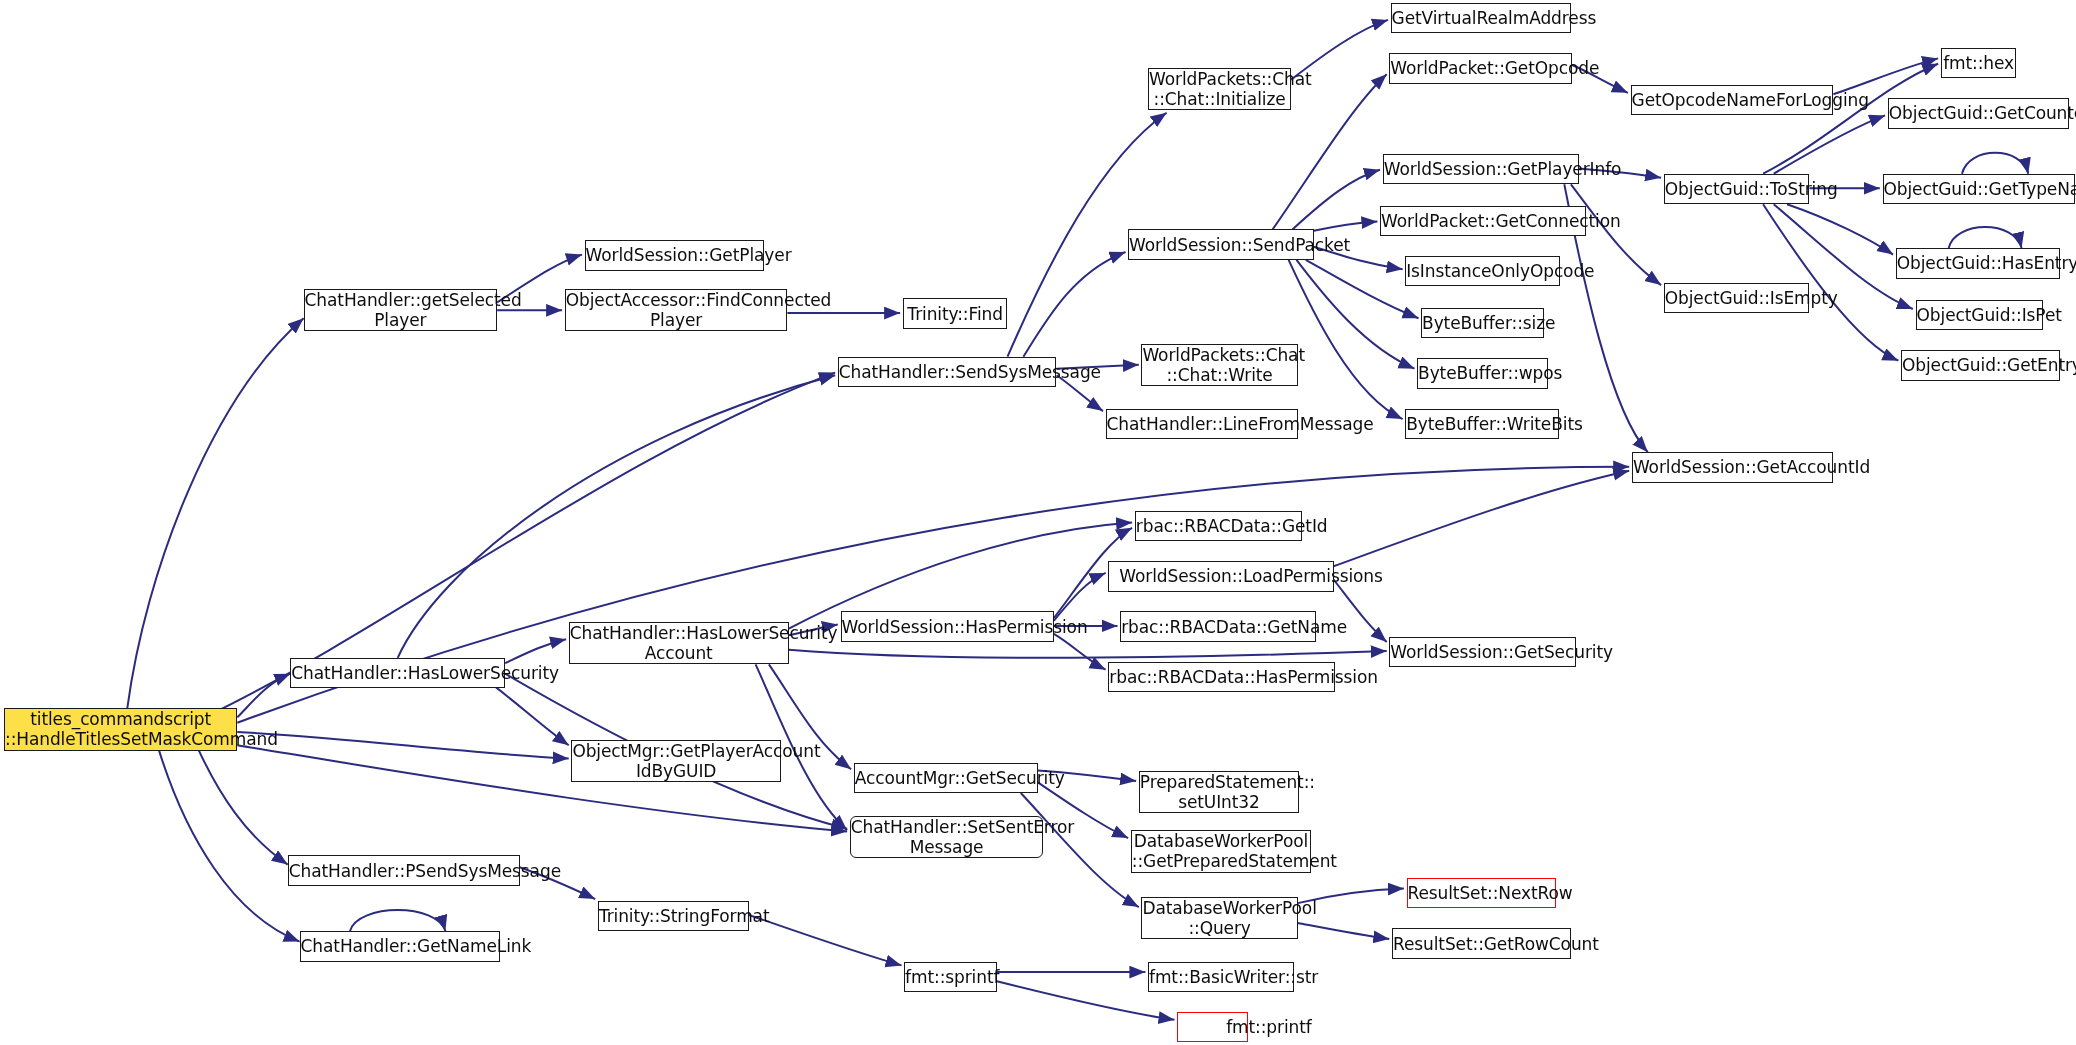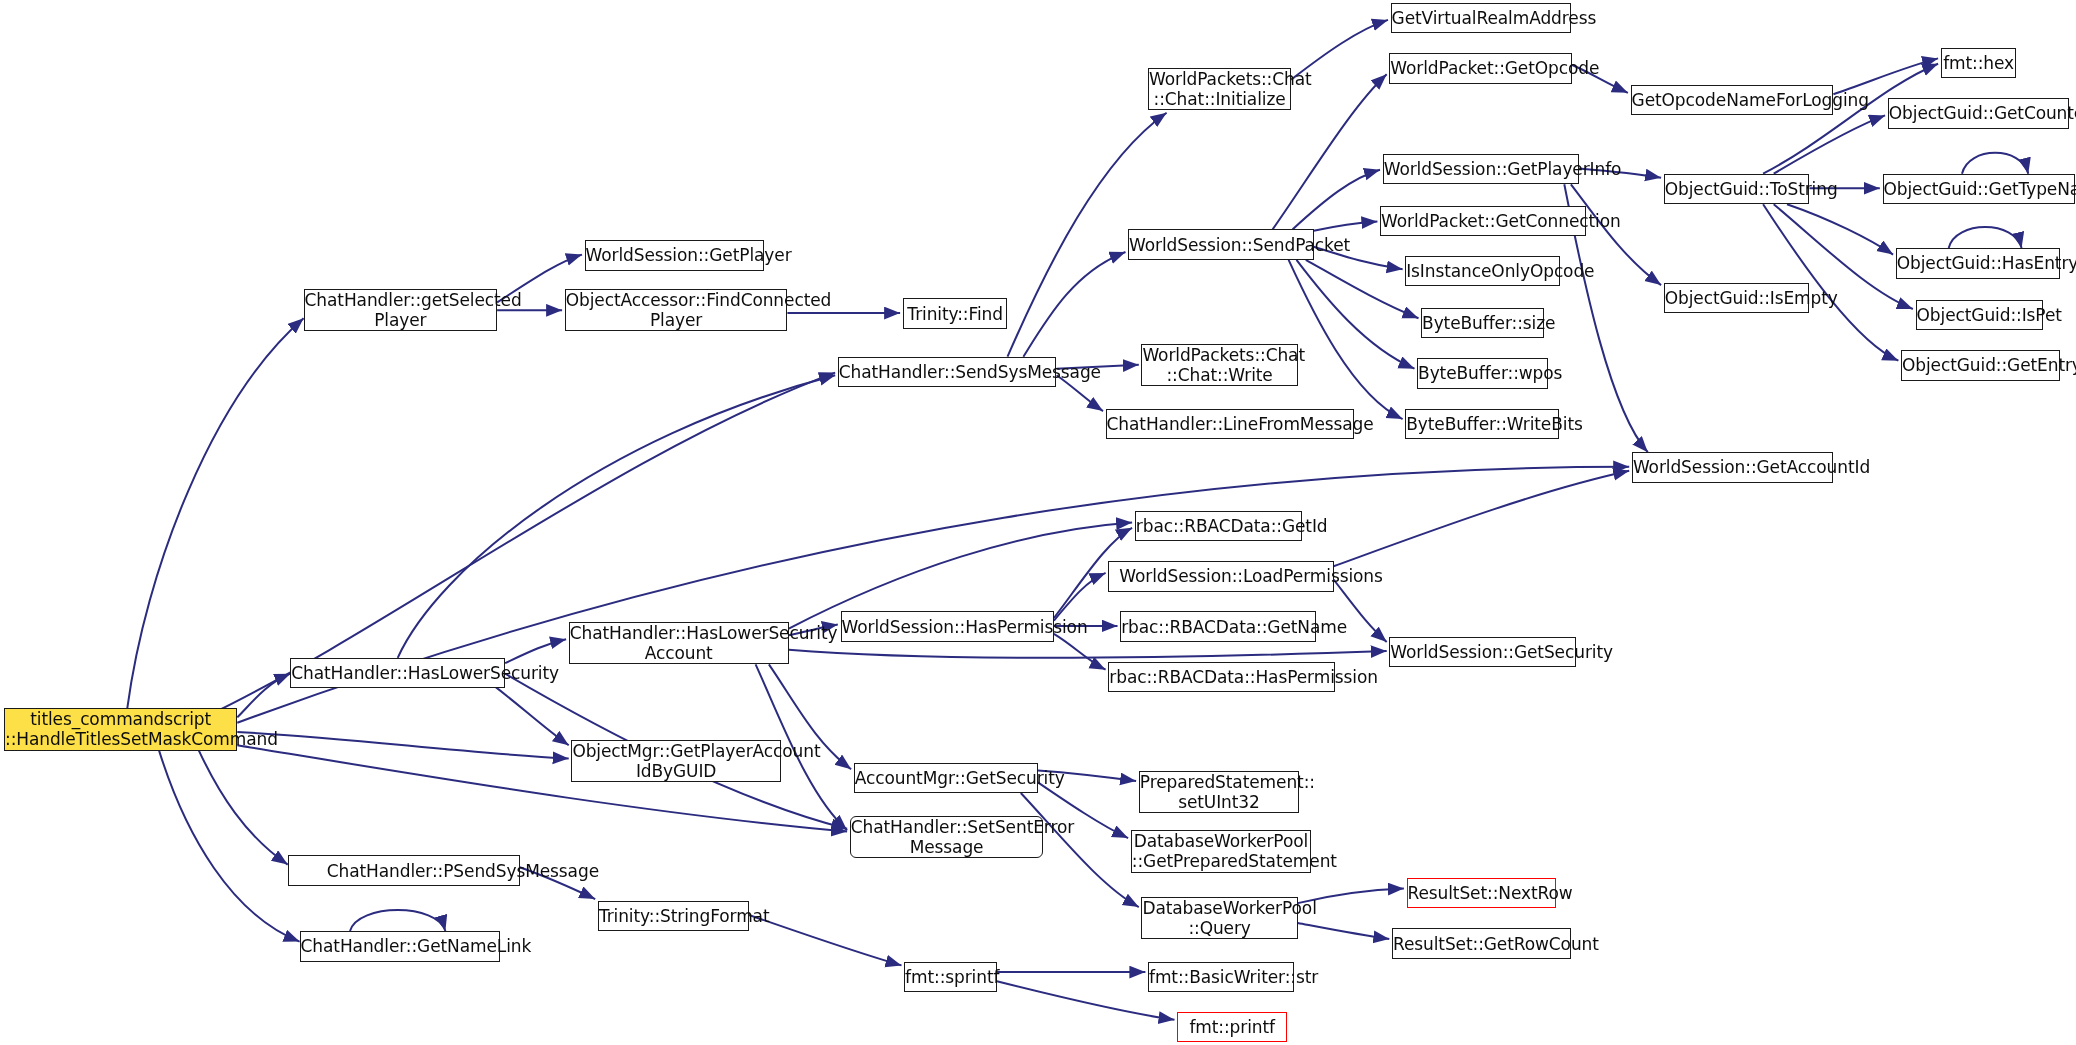--- a/index.html
+++ b/index.html
@@ -111,21 +111,21 @@
 ::HandleTitlesSetMaskCommand</span></div>
       <div class="node" style="left: 303.6px; top: 289.1px; width: 193.5px; height: 42.4px;"><span class="lbl">ChatHandler::getSelected
 Player</span></div>
       <div class="node" style="left: 584.6px; top: 240px; width: 179px; height: 30.5px;"><span class="lbl">WorldSession::GetPlayer</span></div>
       <div class="node" style="left: 564.7px; top: 289.1px; width: 222.7px; height: 42.4px;"><span class="lbl">ObjectAccessor::FindConnected
 Player</span></div>
       <div class="node" style="left: 902.8px; top: 298.4px; width: 104.7px; height: 30.5px;"><span class="lbl">Trinity::Find</span></div>
       <div class="node" style="left: 837.8px; top: 356.7px; width: 218.7px; height: 30.5px;"><span class="lbl">ChatHandler::SendSysMessage</span></div>
       <div class="node" style="left: 1141.4px; top: 343.5px; width: 156.4px; height: 42.4px;"><span class="lbl">WorldPackets::Chat
 ::Chat::Write</span></div>
-      <div class="node" style="left: 1105.6px; top: 408.5px; width: 248px; height: 30.5px;"><span class="lbl">ChatHandler::LineFromMessage</span></div>
+      <div class="node" style="left: 1105.6px; top: 408.5px; width: 192px; height: 30.5px;"><span class="lbl">ChatHandler::LineFromMessage</span></div>
       <div class="node" style="left: 1148px; top: 67.6px; width: 143.2px; height: 42.4px;"><span class="lbl">WorldPackets::Chat
 ::Chat::Initialize</span></div>
       <div class="node" style="left: 1128.1px; top: 229.4px; width: 185.6px; height: 30.5px;"><span class="lbl">WorldSession::SendPacket</span></div>
       <div class="node" style="left: 1390.6px; top: 2.7px; width: 180.3px; height: 30.5px;"><span class="lbl">GetVirtualRealmAddress</span></div>
       <div class="node" style="left: 1389.3px; top: 53px; width: 182.9px; height: 30.5px;"><span class="lbl">WorldPacket::GetOpcode</span></div>
       <div class="node" style="left: 1382.7px; top: 153.8px; width: 196.2px; height: 30.5px;"><span class="lbl">WorldSession::GetPlayerInfo</span></div>
       <div class="node" style="left: 1380px; top: 205.6px; width: 205.5px; height: 30.5px;"><span class="lbl">WorldPacket::GetConnection</span></div>
       <div class="node" style="left: 1405.2px; top: 255.9px; width: 155.1px; height: 30.5px;"><span class="lbl">IsInstanceOnlyOpcode</span></div>
       <div class="node" style="left: 1421.1px; top: 307.7px; width: 123.3px; height: 30.5px;"><span class="lbl">ByteBuffer::size</span></div>
       <div class="node" style="left: 1417.1px; top: 358.1px; width: 131.2px; height: 30.5px;"><span class="lbl">ByteBuffer::wpos</span></div>
@@ -155,20 +155,20 @@
       <div class="node" style="left: 1138.8px; top: 770.5px; width: 160.4px; height: 42.4px;"><span class="lbl">PreparedStatement::
 setUInt32</span></div>
       <div class="node" style="left: 849.8px; top: 815.6px; width: 193.5px; height: 42.4px; border-radius: 6px;"><span class="lbl">ChatHandler::SetSentError
 Message</span></div>
       <div class="node" style="left: 1130.8px; top: 830.2px; width: 180.3px; height: 42.4px;"><span class="lbl">DatabaseWorkerPool
 ::GetPreparedStatement</span></div>
       <div class="node" style="left: 1141.4px; top: 896.5px; width: 156.4px; height: 42.4px;"><span class="lbl">DatabaseWorkerPool
 ::Query</span></div>
       <div class="node red" style="left: 1406.5px; top: 877.9px; width: 149.8px; height: 30.5px;"><span class="lbl">ResultSet::NextRow</span></div>
       <div class="node" style="left: 1392px; top: 928.3px; width: 179px; height: 30.5px;"><span class="lbl">ResultSet::GetRowCount</span></div>
-      <div class="node" style="left: 287.7px; top: 855.4px; width: 232px; height: 30.5px; padding-left: 38px;"><span class="lbl">ChatHandler::PSendSysMessage</span></div>
+      <div class="node" style="left: 287.7px; top: 855.4px; width: 232px; height: 30.5px;"><span class="lbl">ChatHandler::PSendSysMessage</span></div>
       <div class="node" style="left: 597.9px; top: 900.5px; width: 151.1px; height: 30.5px;"><span class="lbl">Trinity::StringFormat</span></div>
       <div class="node" style="left: 299.6px; top: 931px; width: 200.2px; height: 30.5px;"><span class="lbl">ChatHandler::GetNameLink</span></div>
       <div class="node" style="left: 904.1px; top: 961.5px; width: 92.8px; height: 30.5px;"><span class="lbl">fmt::sprintf</span></div>
       <div class="node" style="left: 1148px; top: 961.5px; width: 145.8px; height: 30.5px;"><span class="lbl">fmt::BasicWriter::str</span></div>
-      <div class="node red" style="left: 1177.2px; top: 1011.8px; width: 110px; height: 30.5px;"><span class="lbl">fmt::printf</span></div>
+      <div class="node red" style="left: 1177.2px; top: 1011.8px; width: 71px; height: 30.5px; padding-left: 48px;"><span class="lbl">fmt::printf</span></div>
     </div>
 </div>
 
 </body></html>

